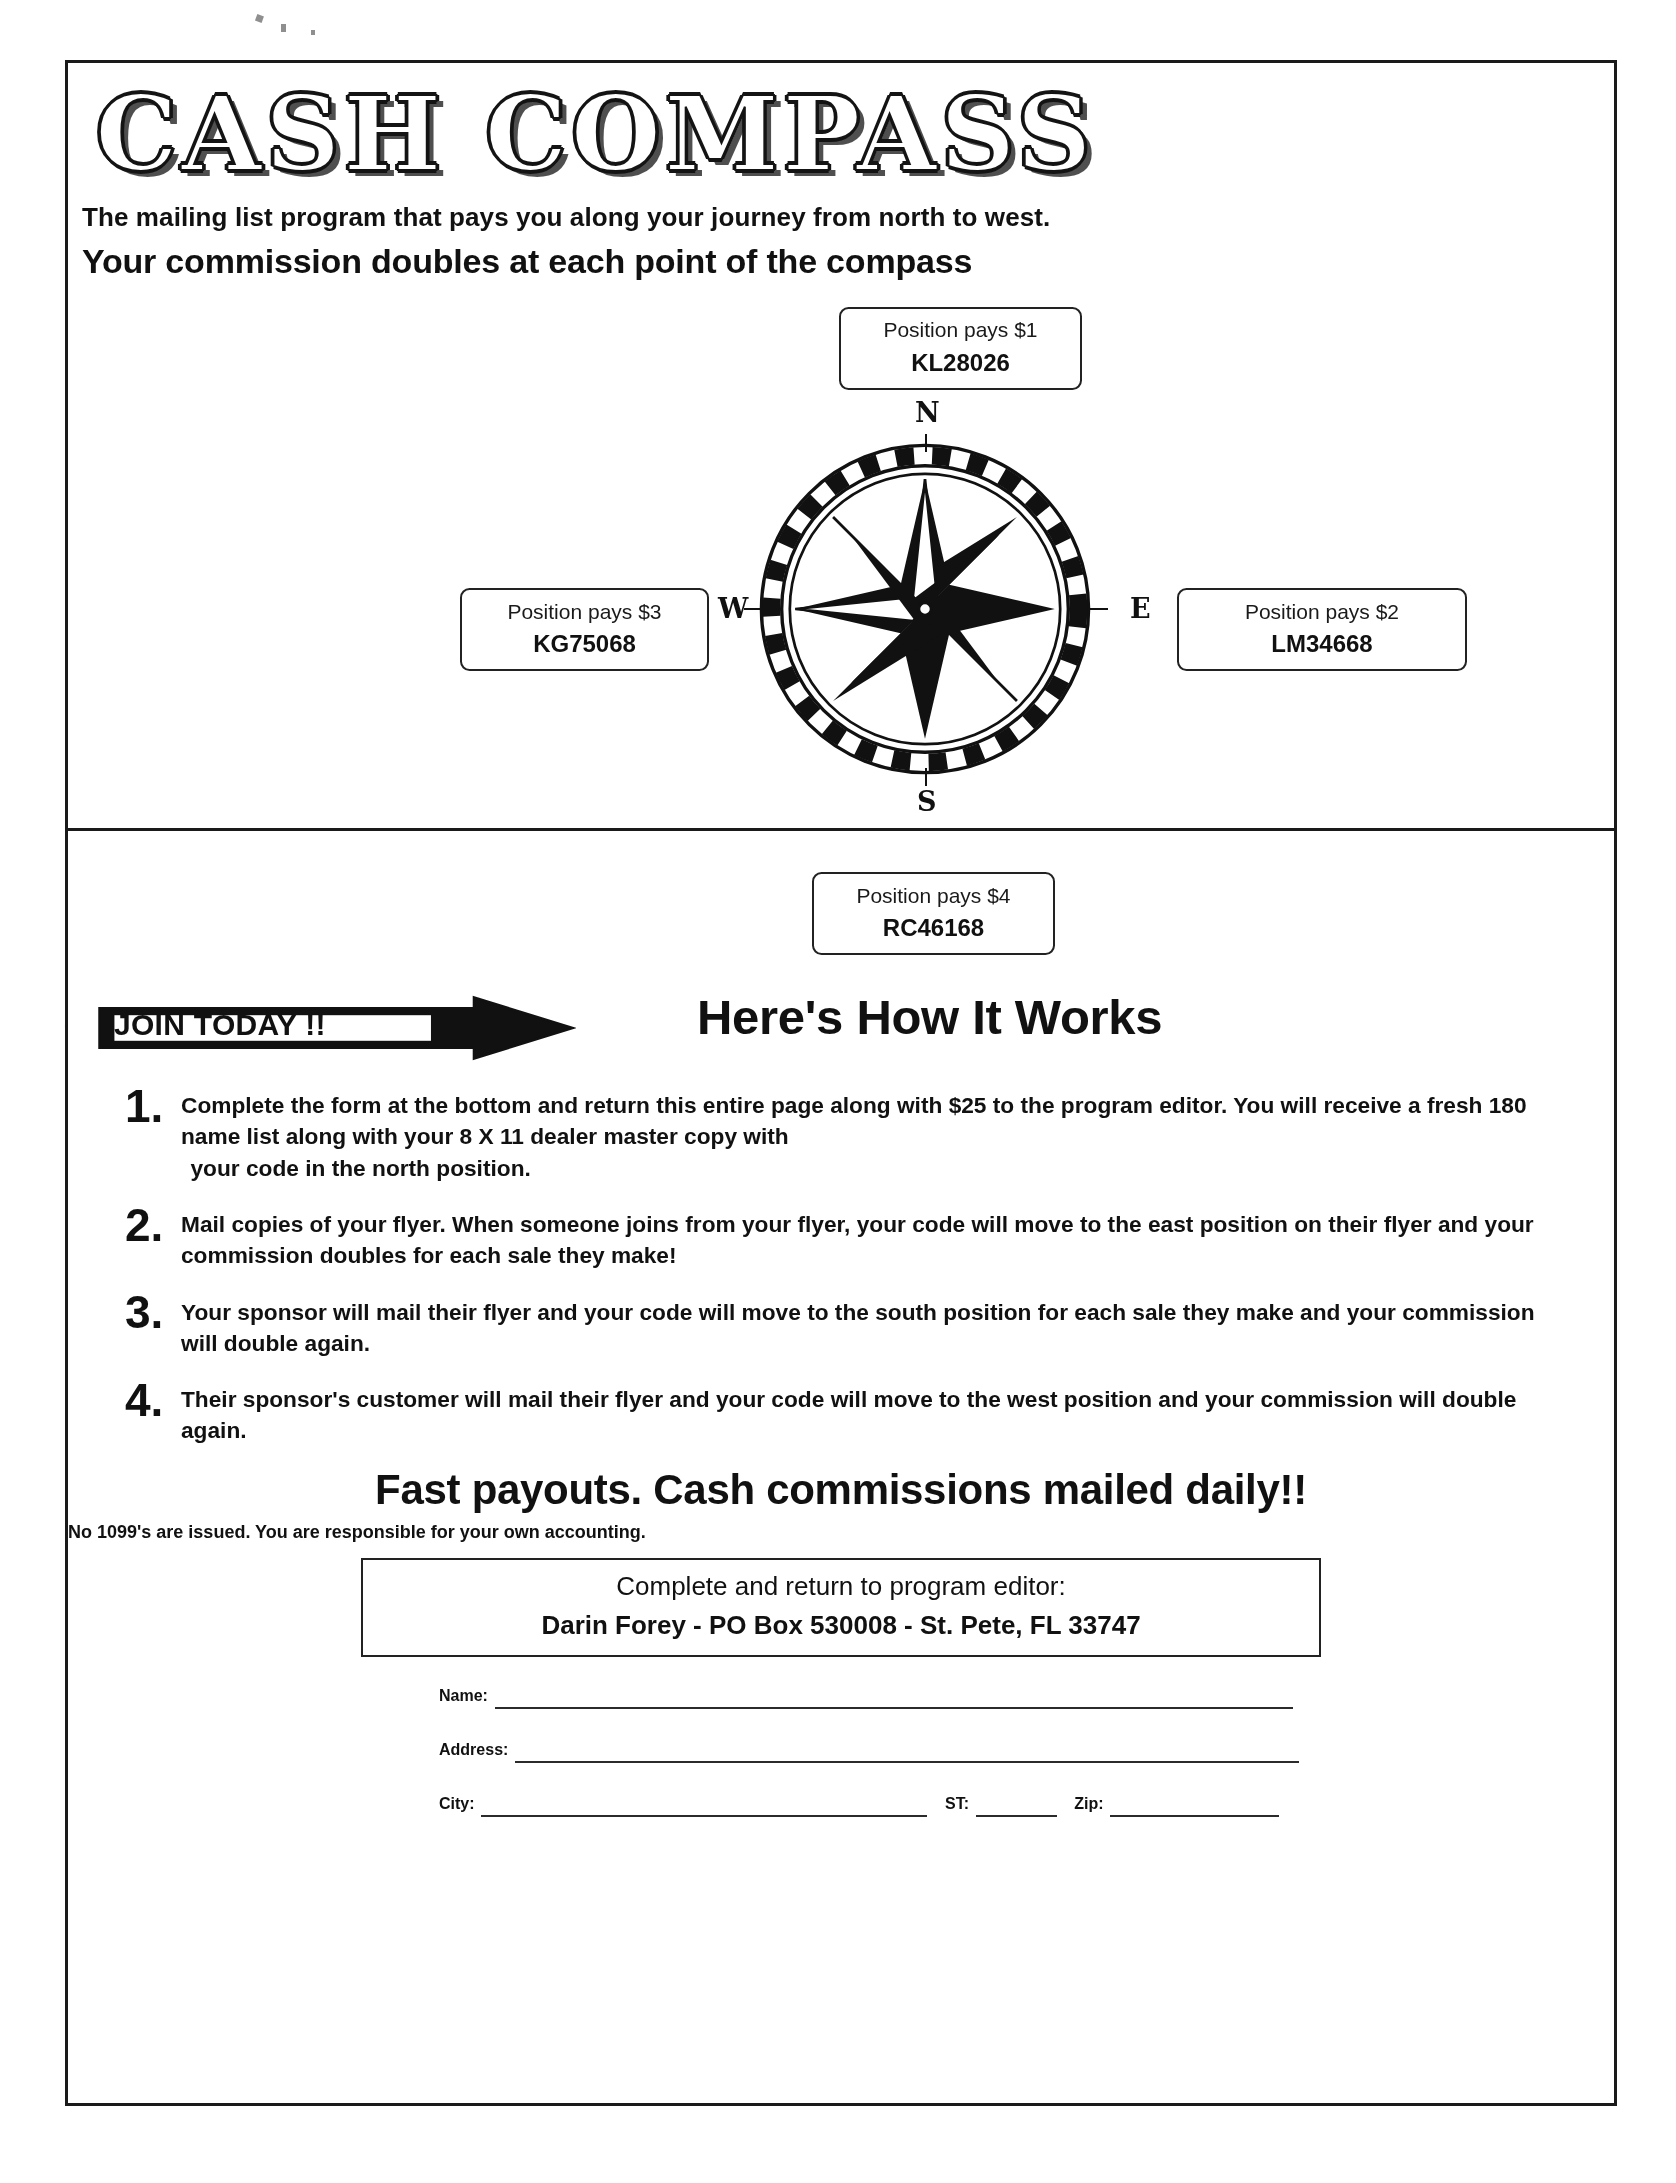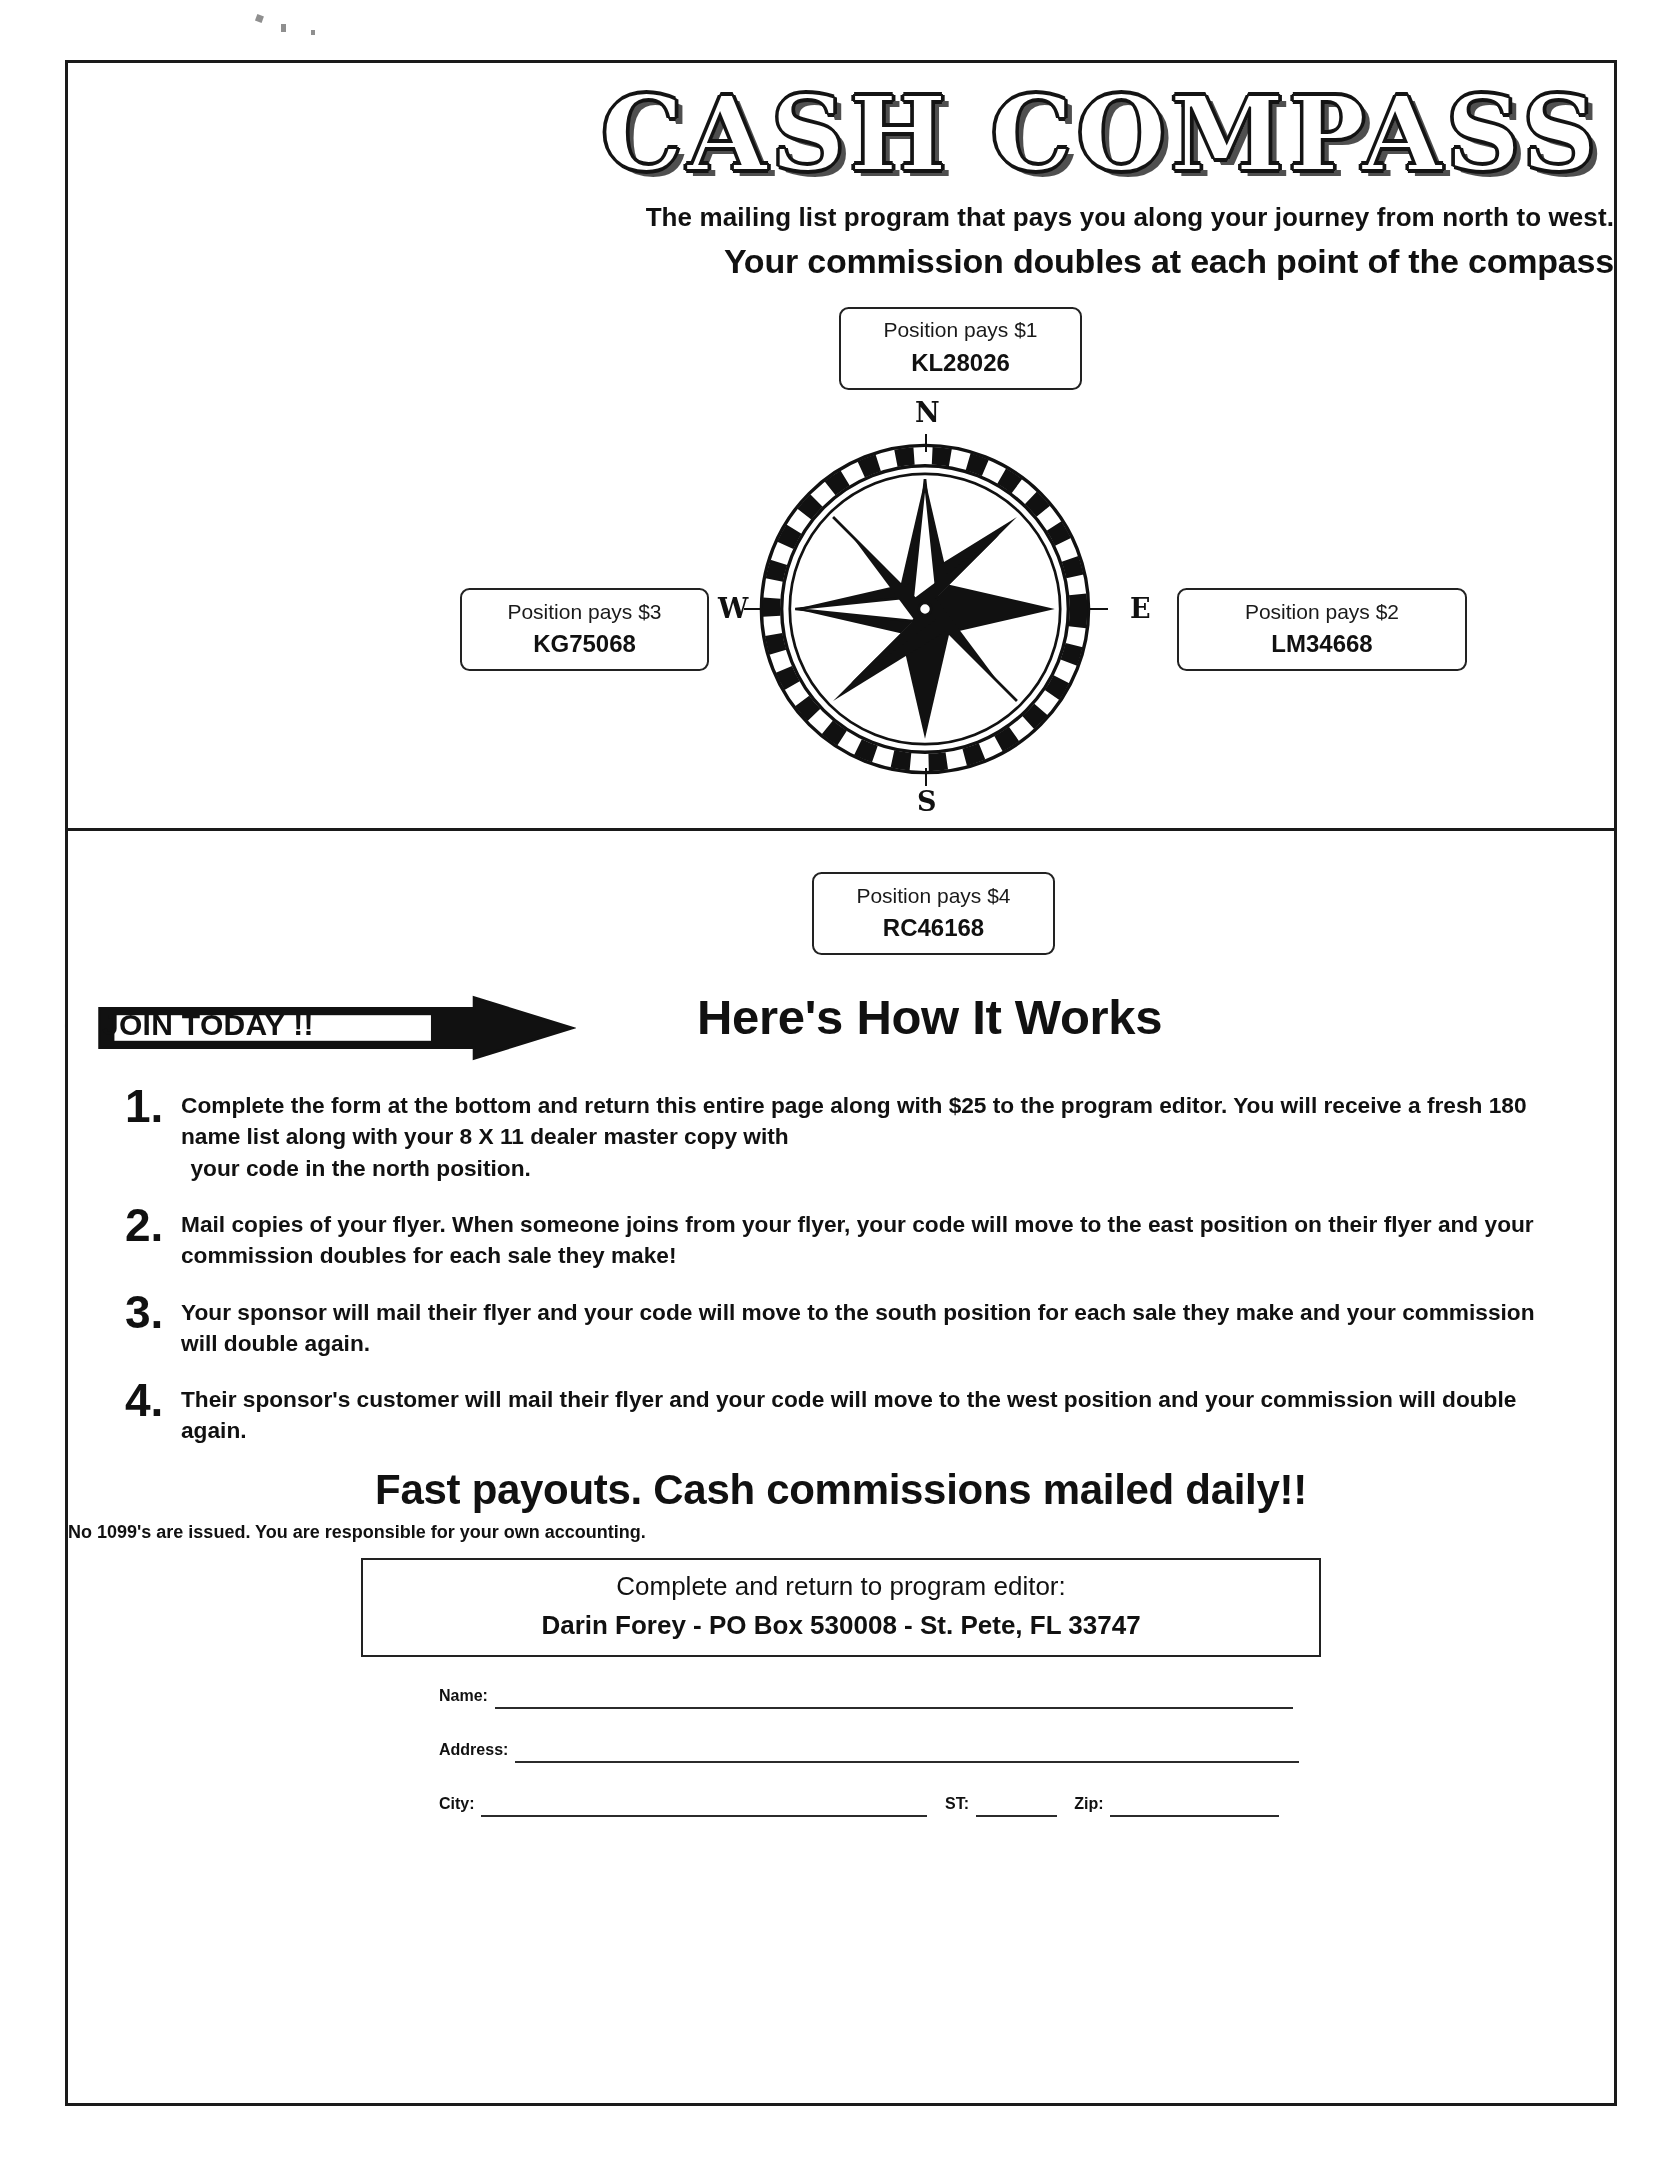--- a/index.html
+++ b/index.html
@@ -39,22 +39,23 @@
     top: 60px;
     width: 1552px;
     height: 2046px;
     border: 3.4px solid #1a1a1a;
     box-sizing: border-box;
     background: #fff;
   }
 
   
   .masthead {
-    text-align: right;
+    text-align: left;
     margin-top: 17.6px;
+    padding-left: 14px;
   }
   .masthead-title {
     font-family: "DejaVu Serif", serif;
     font-size: 103px;
     font-weight: 700;
     letter-spacing: 4px;
     line-height: 1.02;
     color: #ffffff;
     -webkit-text-stroke: 2px #141414;
     text-shadow:
@@ -144,21 +145,21 @@
   }
   .join-arrow {
     position: absolute;
     left: 28px;
     top: 10.8px;
     width: 480px;
     height: 66px;
   }
   .join-label {
     position: absolute;
-    left: 34px;
+    left: 46px;
     top: 24px;
     font-size: 30px;
     font-weight: bold;
     letter-spacing: 0.3px;
     color: #111;
   }
   .howto-title {
     position: absolute;
     left: 629px;
     top: 5.4px;

